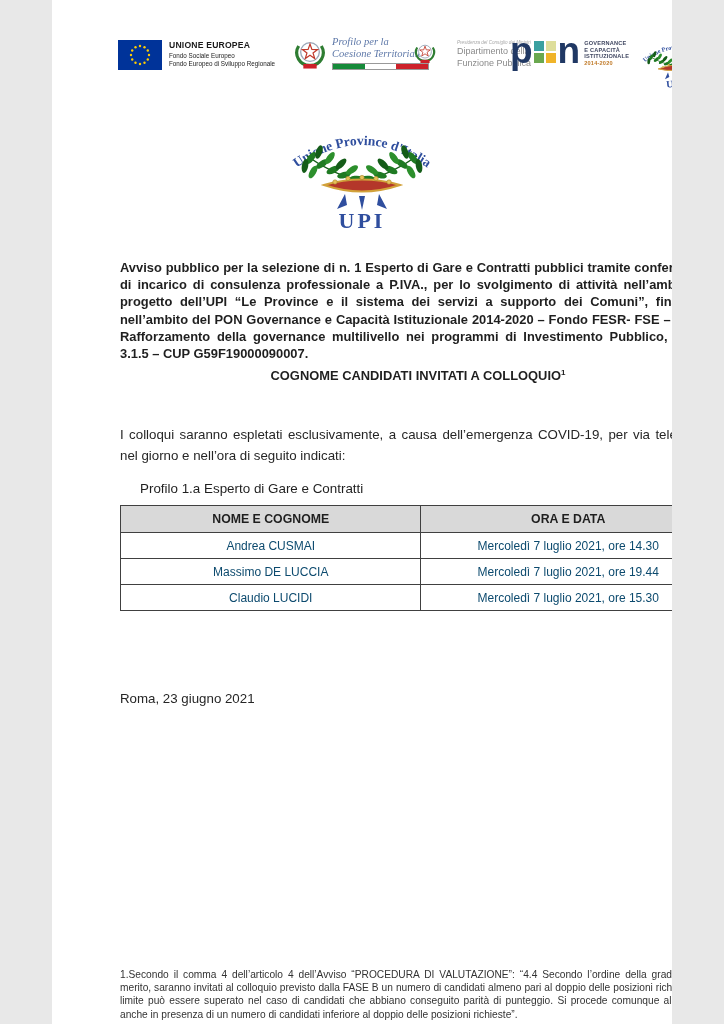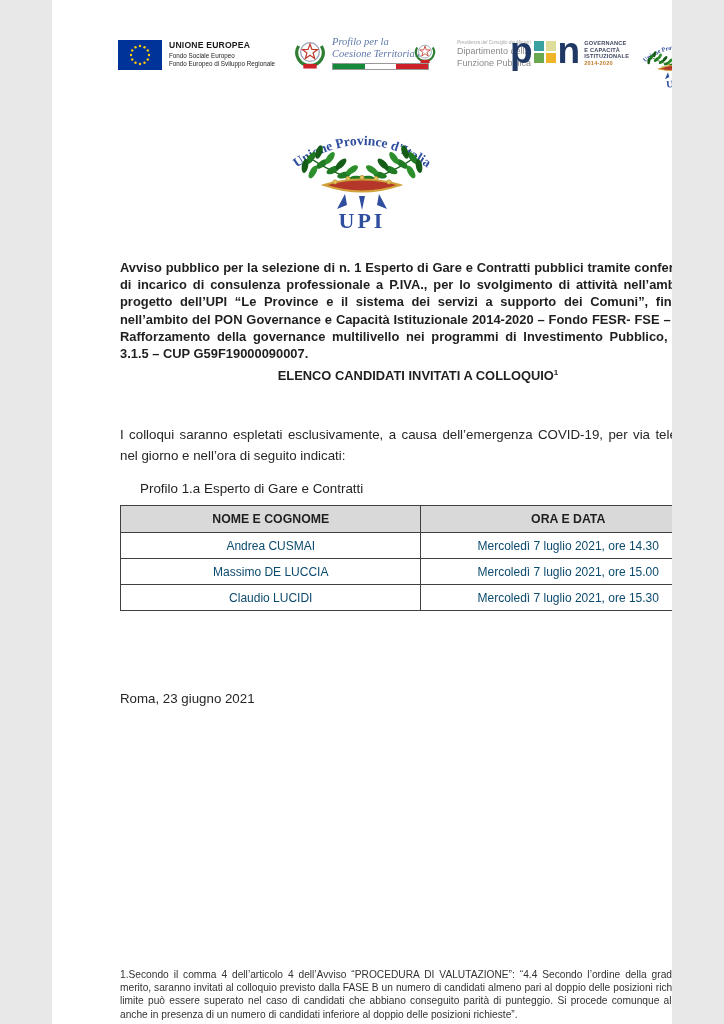--- a/index.html
+++ b/index.html
@@ -244,42 +244,42 @@
           <circle cx="109" cy="66.5" r="2.2"></circle>
         <circle cx="122" cy="70" r="2.2"></circle>
       </g>
       <text x="95" y="116" text-anchor="middle" font-family="Liberation Serif,serif" font-size="22" font-weight="bold" fill="#2f4e9e" letter-spacing="3">UPI</text>
     </svg>
   </div>
 
   <p class="intro">Avviso pubblico per la selezione di n. 1 Esperto di Gare e Contratti pubblici tramite conferimento di incarico di consulenza professionale a P.IVA., per lo svolgimento di attività nell’ambito del progetto dell’UPI “Le Province e il sistema dei servizi a supporto dei Comuni”, finanziato nell’ambito del PON Governance e Capacità Istituzionale 2014-2020 – Fondo FESR- FSE – Asse 3 Rafforzamento della governance multilivello nei programmi di Investimento Pubblico, Azione 3.1.5 – CUP G59F19000090007.</p>
 
   <div class="list-heading">
-    <span>ELENCO CANDIDATI INVITATI A COLLOQUIO</span><sup>1</sup>
+    <span>COGNOME CANDIDATI INVITATI A COLLOQUIO</span><sup>1</sup>
   </div>
 
   <p class="covid">I colloqui saranno espletati esclusivamente, a causa dell’emergenza COVID-19, per via telematica nel giorno e nell’ora di seguito indicati:</p>
 
   <div class="profile-heading">Profilo 1.a Esperto di Gare e Contratti</div>
 
   <table class="tbl">
     <thead>
       <tr>
         <th class="c-name">NOME E COGNOME</th>
         <th>ORA E DATA</th>
       </tr>
     </thead>
     <tbody>
       <tr>
         <td>Andrea CUSMAI</td>
         <td>Mercoledì 7 luglio 2021, ore 14.30</td>
       </tr>
       <tr>
         <td>Massimo DE LUCCIA</td>
-        <td>Mercoledì 7 luglio 2021, ore 15.00</td>
+        <td>Mercoledì 7 luglio 2021, ore 19.44</td>
       </tr>
       <tr>
         <td>Claudio LUCIDI</td>
         <td>Mercoledì 7 luglio 2021, ore 15.30</td>
       </tr>
     </tbody>
   </table>
 
   <div class="dateline">Roma, 23 giugno 2021</div>
 

